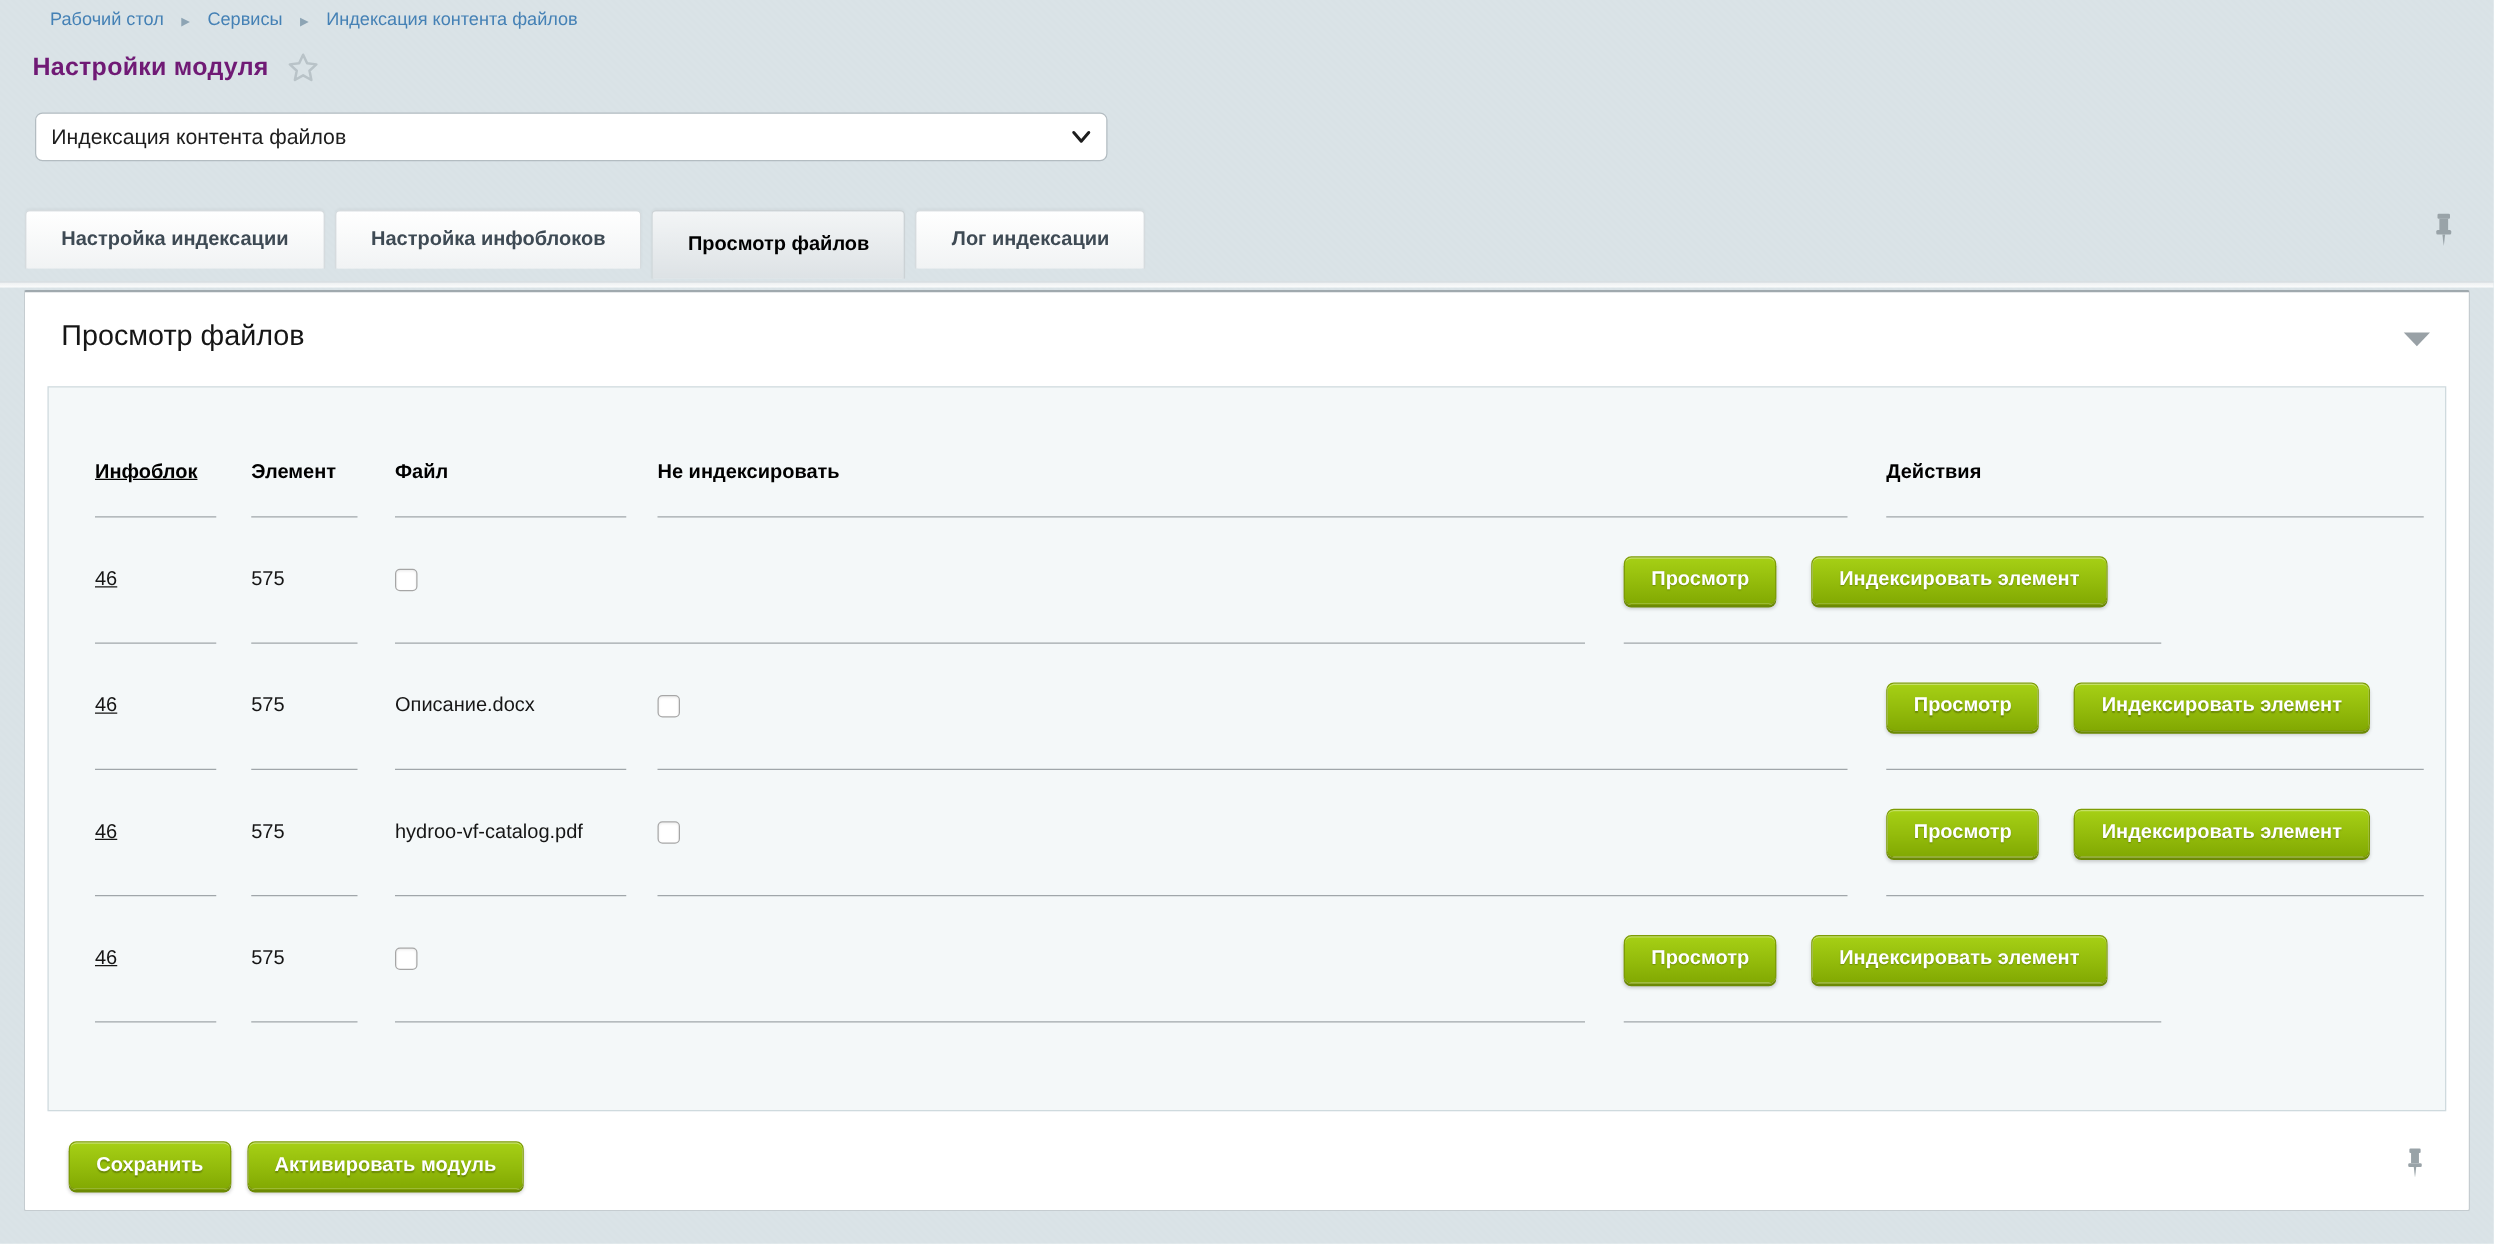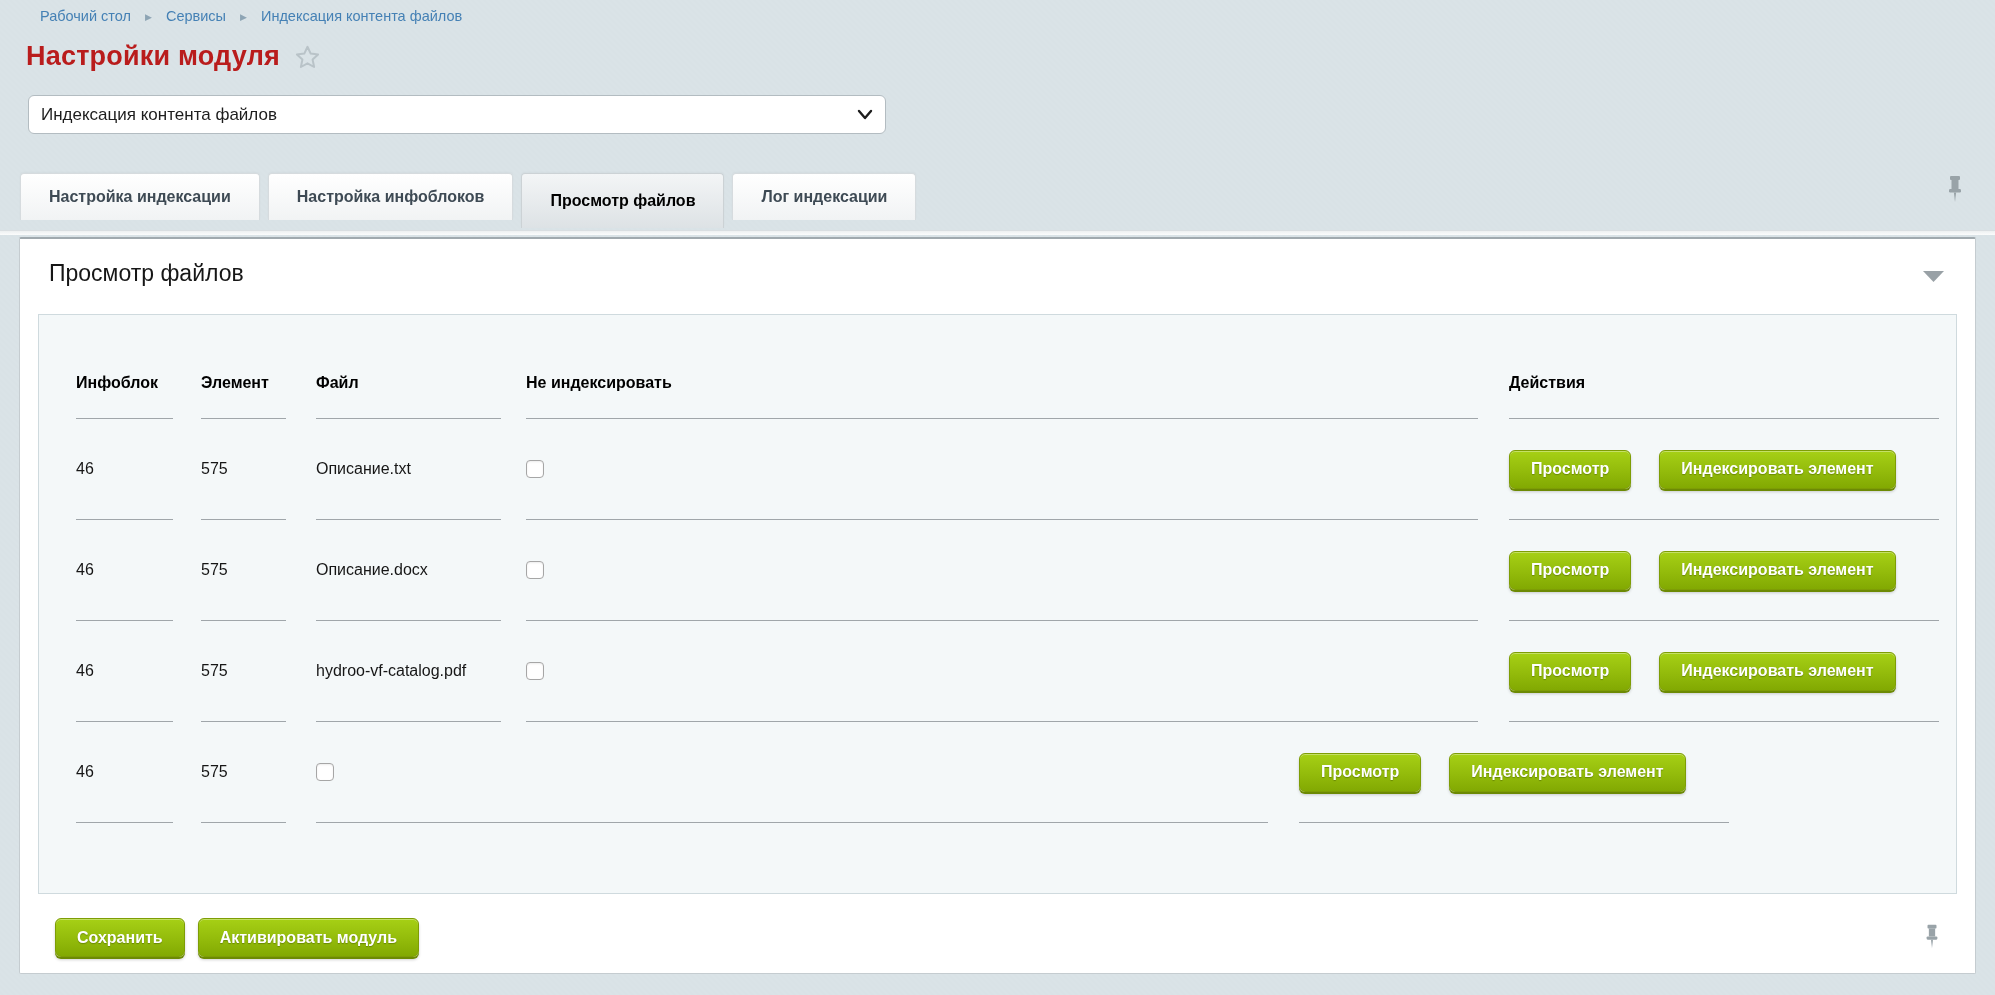--- a/index.html
+++ b/index.html
@@ -13,21 +13,21 @@
     position: relative;
   }
 
   
   .breadcrumb { display: flex; align-items: center; padding: 8px 0 0 40px; font-size: 14.5px; }
   .breadcrumb a { color: #4581b5; text-decoration: none; }
   .crumb-sep { margin: 0 14px; color: #8da4b4; font-size: 9px; line-height: 1; transform: translateY(1px); }
 
   
   .title-row { display: flex; align-items: center; margin: 17px 0 0 26px; }
-  .page-title { font-size: 27px; font-weight: bold; color: #b91c1c; letter-spacing: .2px; }
+  .page-title { font-size: 20px; font-weight: bold; color: #701a75; letter-spacing: .2px; }
   .star { margin-left: 14px; display: inline-flex; }
 
   
   .select-wrap { position: relative; width: 858px; margin: 23px 0 0 28px; }
   select.module-select {
     width: 100%; height: 39px; font-family: inherit; font-size: 17px; color: #1d1d1d;
     padding: 0 40px 0 12px; border: 1px solid #b3bcc1; border-radius: 6px;
     background: #fff; appearance: none; -webkit-appearance: none; outline: none;
   }
   .select-chevron { position: absolute; right: 12px; top: 11px; pointer-events: none; display: flex; }
@@ -59,21 +59,21 @@
   .collapse-arrow { position: absolute; top: 30px; right: 30px; cursor: pointer; display: flex; }
 
   
   .fieldset {
     margin: 27px 18px 0 18px; height: 580px;
     background: #f4f8f9; border: 1px solid #cfdade;
     padding-left: 37px; overflow: hidden;
   }
   .trow { display: flex; }
   .cell { border-bottom: 1px solid #a0a6aa; display: flex; align-items: center; font-size: 16px; color: #161616; }
-  .c1 { width: 97px;  margin-right: 28px; }
+  .c1 { width: 97px;  margin-right: 28px; text-decoration: underline; }
   .c2 { width: 85px;  margin-right: 30px; }
   .c3 { width: 185px; margin-right: 25px; }
   .c4 { width: 952px; margin-right: 31px; }
   .c5 { width: 430px; }
   .thead .cell { height: 104px; align-items: flex-end; padding-bottom: 26px; font-weight: bold; color: #000; }
   .tbody .trow .cell { height: 101px; }
   .file-cell { overflow: hidden; white-space: nowrap; }
 
   input.no-index {
     appearance: none; -webkit-appearance: none; width: 18px; height: 18px; margin: 0;
@@ -160,21 +160,20 @@
       <div class="cell c2">Элемент</div>
       <div class="cell c3">Файл</div>
       <div class="cell c4">Не индексировать</div>
       <div class="cell c5">Действия</div>
     </div>
 
     <div class="tbody" id="table-body">
   <div class="trow">
     <div class="cell c1">46</div>
     <div class="cell c2">575</div>
-    <div class="cell c3 file-cell">Описание.txt</div>
     <div class="cell c4">
       <input type="checkbox" class="no-index" style="">
     </div>
     <div class="cell c5 actions-cell">
       <button class="btn-green">Просмотр</button>
       <button class="btn-green">Индексировать элемент</button>
     </div>
   </div>
 
   <div class="trow">

